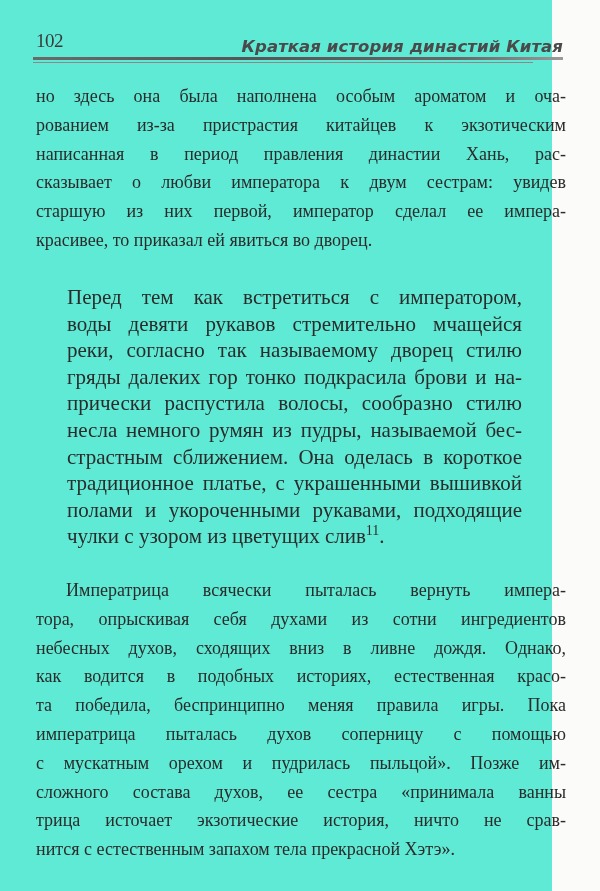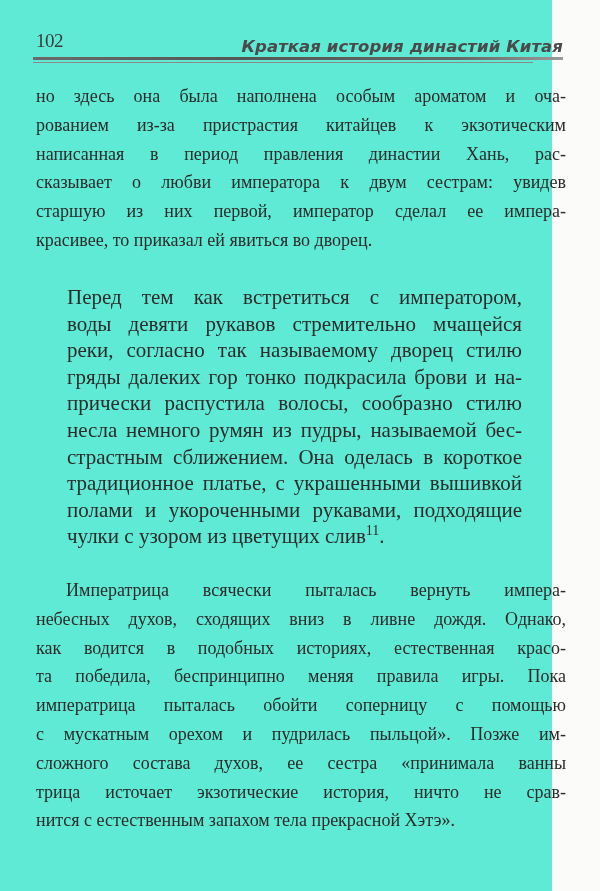--- a/index.html
+++ b/index.html
@@ -130,23 +130,24 @@
     <span class="line justify">прически распустила волосы, сообразно стилю</span>
     <span class="line justify">несла немного румян из пудры, называемой бес-</span>
     <span class="line justify">страстным сближением. Она оделась в короткое</span>
     <span class="line justify">традиционное платье, с украшенными вышивкой</span>
     <span class="line justify">полами и укороченными рукавами, подходящие</span>
     <span class="line last-line"><span>чулки с узором из цветущих слив</span><sup class="fn">11</sup><span>.</span></span>
   </div>
 
   <div class="body-text p2">
     <span class="line justify indent">Императрица всячески пыталась вернуть импера-</span>
+    <span class="line justify">тора, опрыскивая себя духами из сотни ингредиентов</span>
     <span class="line justify">небесных духов, сходящих вниз в ливне дождя. Однако,</span>
     <span class="line justify">как водится в подобных историях, естественная красо-</span>
     <span class="line justify">та победила, беспринципно меняя правила игры. Пока</span>
-    <span class="line justify">императрица пыталась обойти соперницу с помощью</span>
+    <span class="line justify">императрица пыталась духов соперницу с помощью</span>
     <span class="line justify">с мускатным орехом и пудрилась пыльцой». Позже им-</span>
     <span class="line justify">сложного состава духов, ее сестра «принимала ванны</span>
     <span class="line justify">трица источает экзотические история, ничто не срав-</span>
     <span class="line last-line">нится с естественным запахом тела прекрасной Хэтэ».</span>
   </div>
 
 </div>
 
 </body></html>

